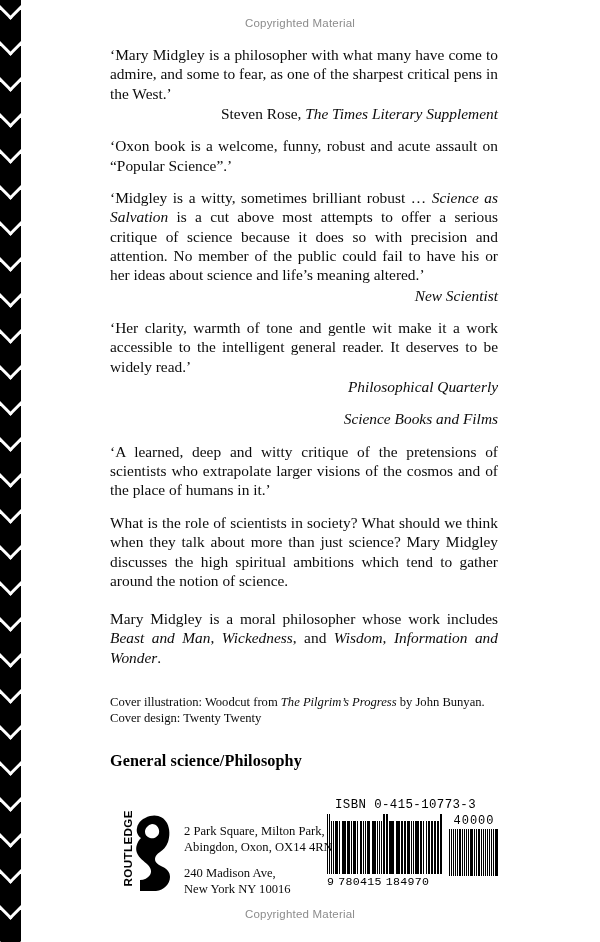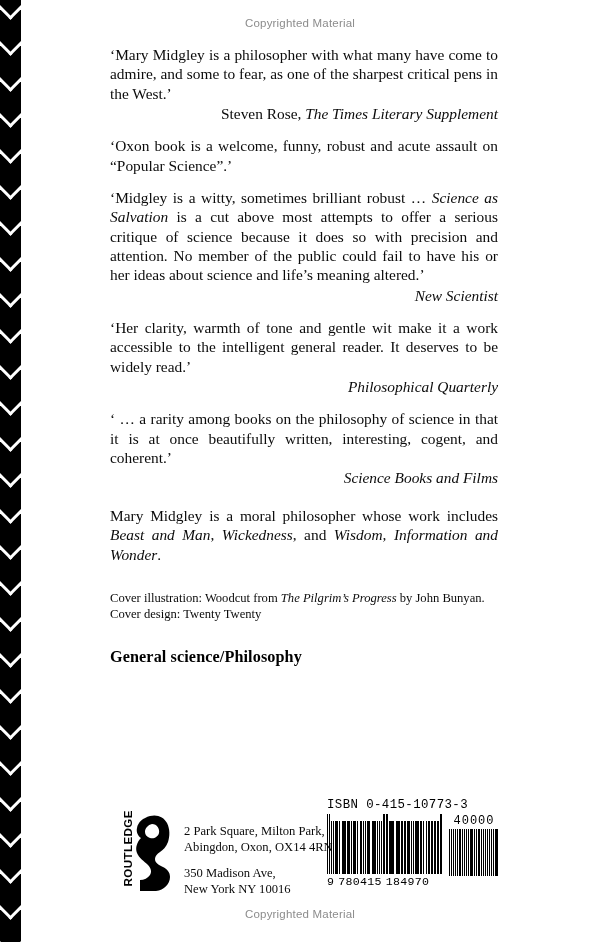--- a/index.html
+++ b/index.html
@@ -157,21 +157,21 @@
     position: absolute;
     left: 327px;
     top: 798px;
     width: 172px;
   }
   .isbn-text {
     font-family: "Liberation Mono", "DejaVu Sans Mono", monospace;
     font-size: 12.4px;
     letter-spacing: 0.4px;
     color: #000000;
-    margin: 0 0 2px 0;
+    margin: 0 0 2px 8px;
     white-space: nowrap;
   }
   .bars-row {
     display: flex;
     align-items: flex-start;
   }
   .ean-main { position: relative; width: 116px; }
   .ean-addon { position: relative; width: 50px; margin-left: 6px; }
   .addon-digits {
     font-family: "Liberation Mono", "DejaVu Sans Mono", monospace;
@@ -249,27 +249,28 @@
       <p class="body"><span>‘Midgley is a witty, sometimes brilliant robust … </span><span class="ital">Science as Salvation</span><span> is a cut above most attempts to offer a serious critique of science because it does so with precision and attention. No member of the public could fail to have his or her ideas about science and life’s meaning altered.’</span></p>
       <p class="attrib"><span></span><span class="src">New Scientist</span></p>
     </div>
 
     <div class="quote">
       <p class="body">‘Her clarity, warmth of tone and gentle wit make it a work accessible to the intelligent general reader. It deserves to be widely read.’</p>
       <p class="attrib"><span></span><span class="src">Philosophical Quarterly</span></p>
     </div>
 
     <div class="quote">
-      <p class="body">‘ … a rarity among books on the philosophy of science in that it is at once beautifully written, interesting, cogent, and coherent.’</p>
       <p class="attrib"><span></span><span class="src">Science Books and Films</span></p>
     </div>
 
     <div class="quote">
-    </div>
-
+      <p class="body">‘A learned, deep and witty critique of the pretensions of scientists who extrapolate larger visions of the cosmos and of the place of humans in it.’</p>
+    </div>
+
+    <p class="blurb" style="margin-top:8px;">What is the role of scientists in society? What should we think when they talk about more than just science? Mary Midgley discusses the high spiritual ambitions which tend to gather around the notion of science.</p>
 
     <p class="blurb last" style="margin-top:18px;"><span>Mary Midgley is a moral philosopher whose work includes </span><span class="ital">Beast and Man</span><span>, </span><span class="ital">Wickedness</span><span>, and </span><span class="ital">Wisdom, Information and Wonder</span><span>.</span></p>
 
     <p class="credits" style="margin-top:26px;"><span>Cover illustration: Woodcut from </span><span class="ital">The Pilgrim’s Progress</span><span> by John Bunyan.</span><br><span>Cover design: Twenty Twenty</span></p>
 
     <p class="category" style="margin-top:26px;">General science/Philosophy</p>
 
   </div>
 
   <div class="publisher">
@@ -281,21 +282,21 @@
                                  C40 70 34 76 26 77 L10 77 L10 66 C14 66 18 64 20 61
                                  C22 58 21 54 18 51 C14 47 9 44 7 39 C5 34 7 28 11 24
                                  C8 22 6 18 7 14 C8 8 13 4 20 2 Z
                                  M22 10 C18 11 15 14 15 18 C15 21 17 23 20 24 C24 25 28 23 29 19
                                  C30 15 27 10 22 10 Z"></path>
       </svg>
     </div>
     <div class="address">
       <div>2 Park Square, Milton Park,</div>
       <div>Abingdon, Oxon, OX14 4RN</div>
-      <div class="line2">350 Madison Ave,</div>
+      <div class="line2">240 Madison Ave,</div>
       <div>New York NY 10016</div>
     </div>
   </div>
 
   <div class="barcode-block">
     <div class="isbn-text">ISBN 0-415-10773-3</div>
     <div class="bars-row">
       <div class="ean-main">
         <div class="bars" id="eanBars">
             <div class="bar" style="width: 1px; height: 100%; margin-right: 0px;"></div>

